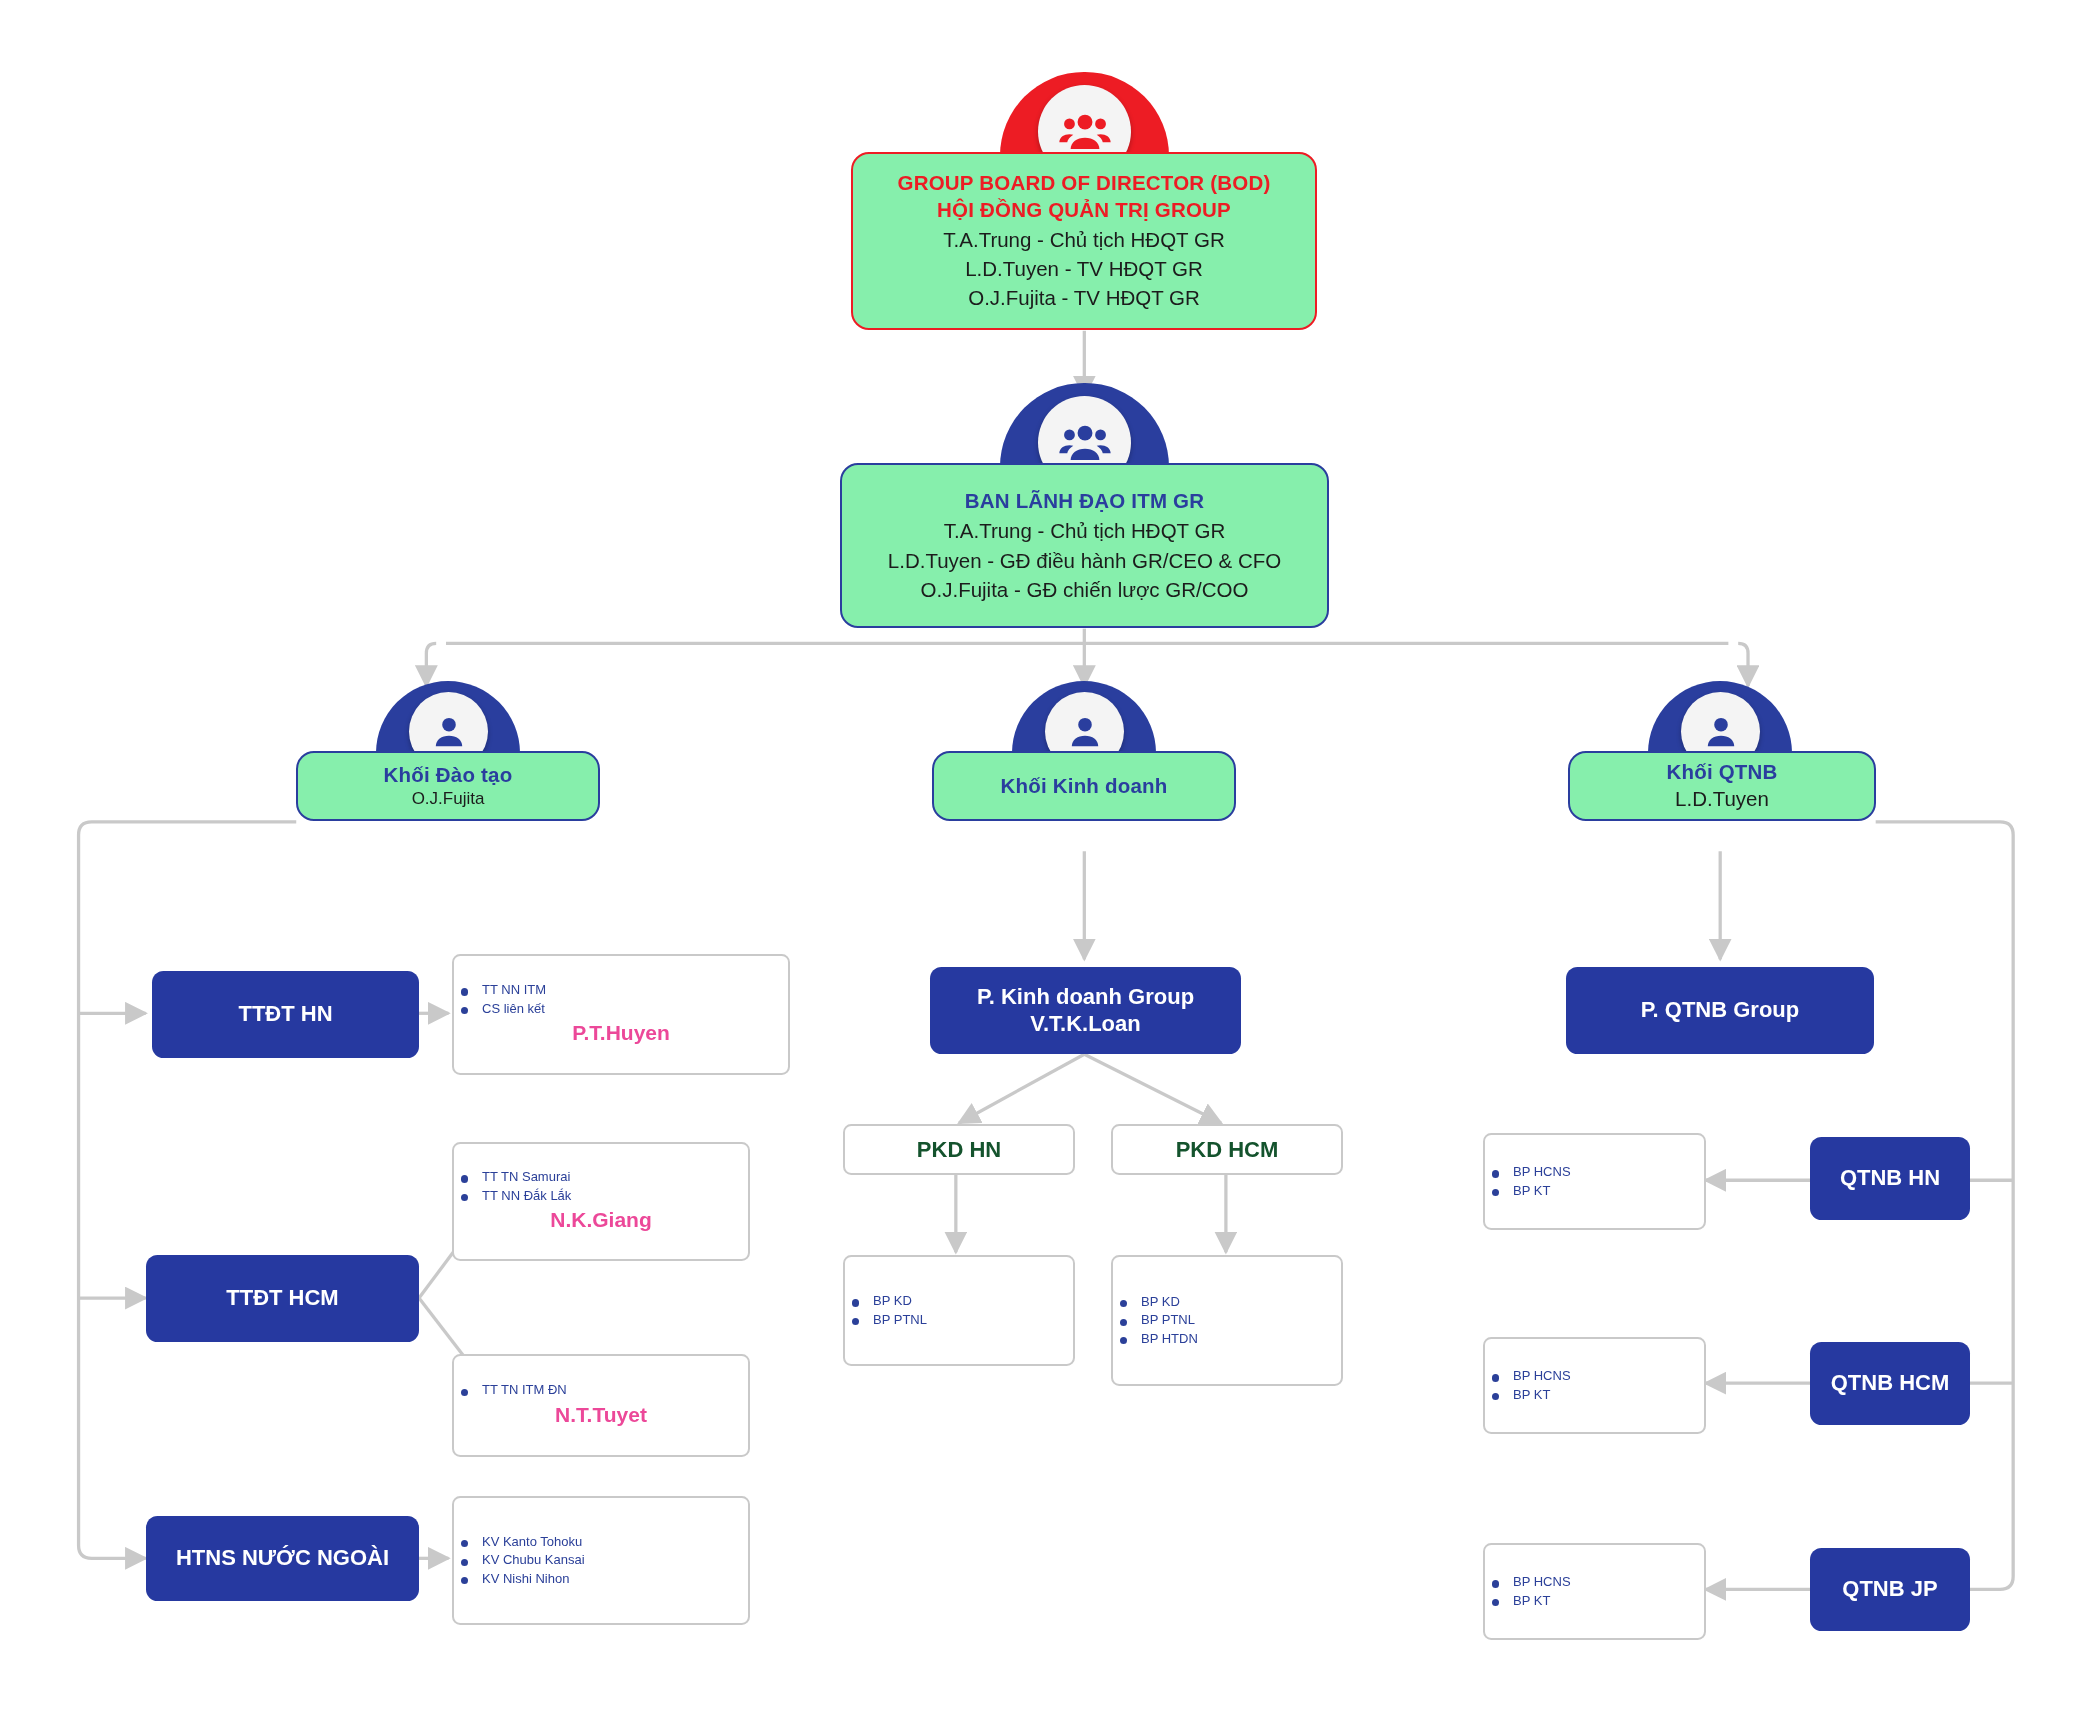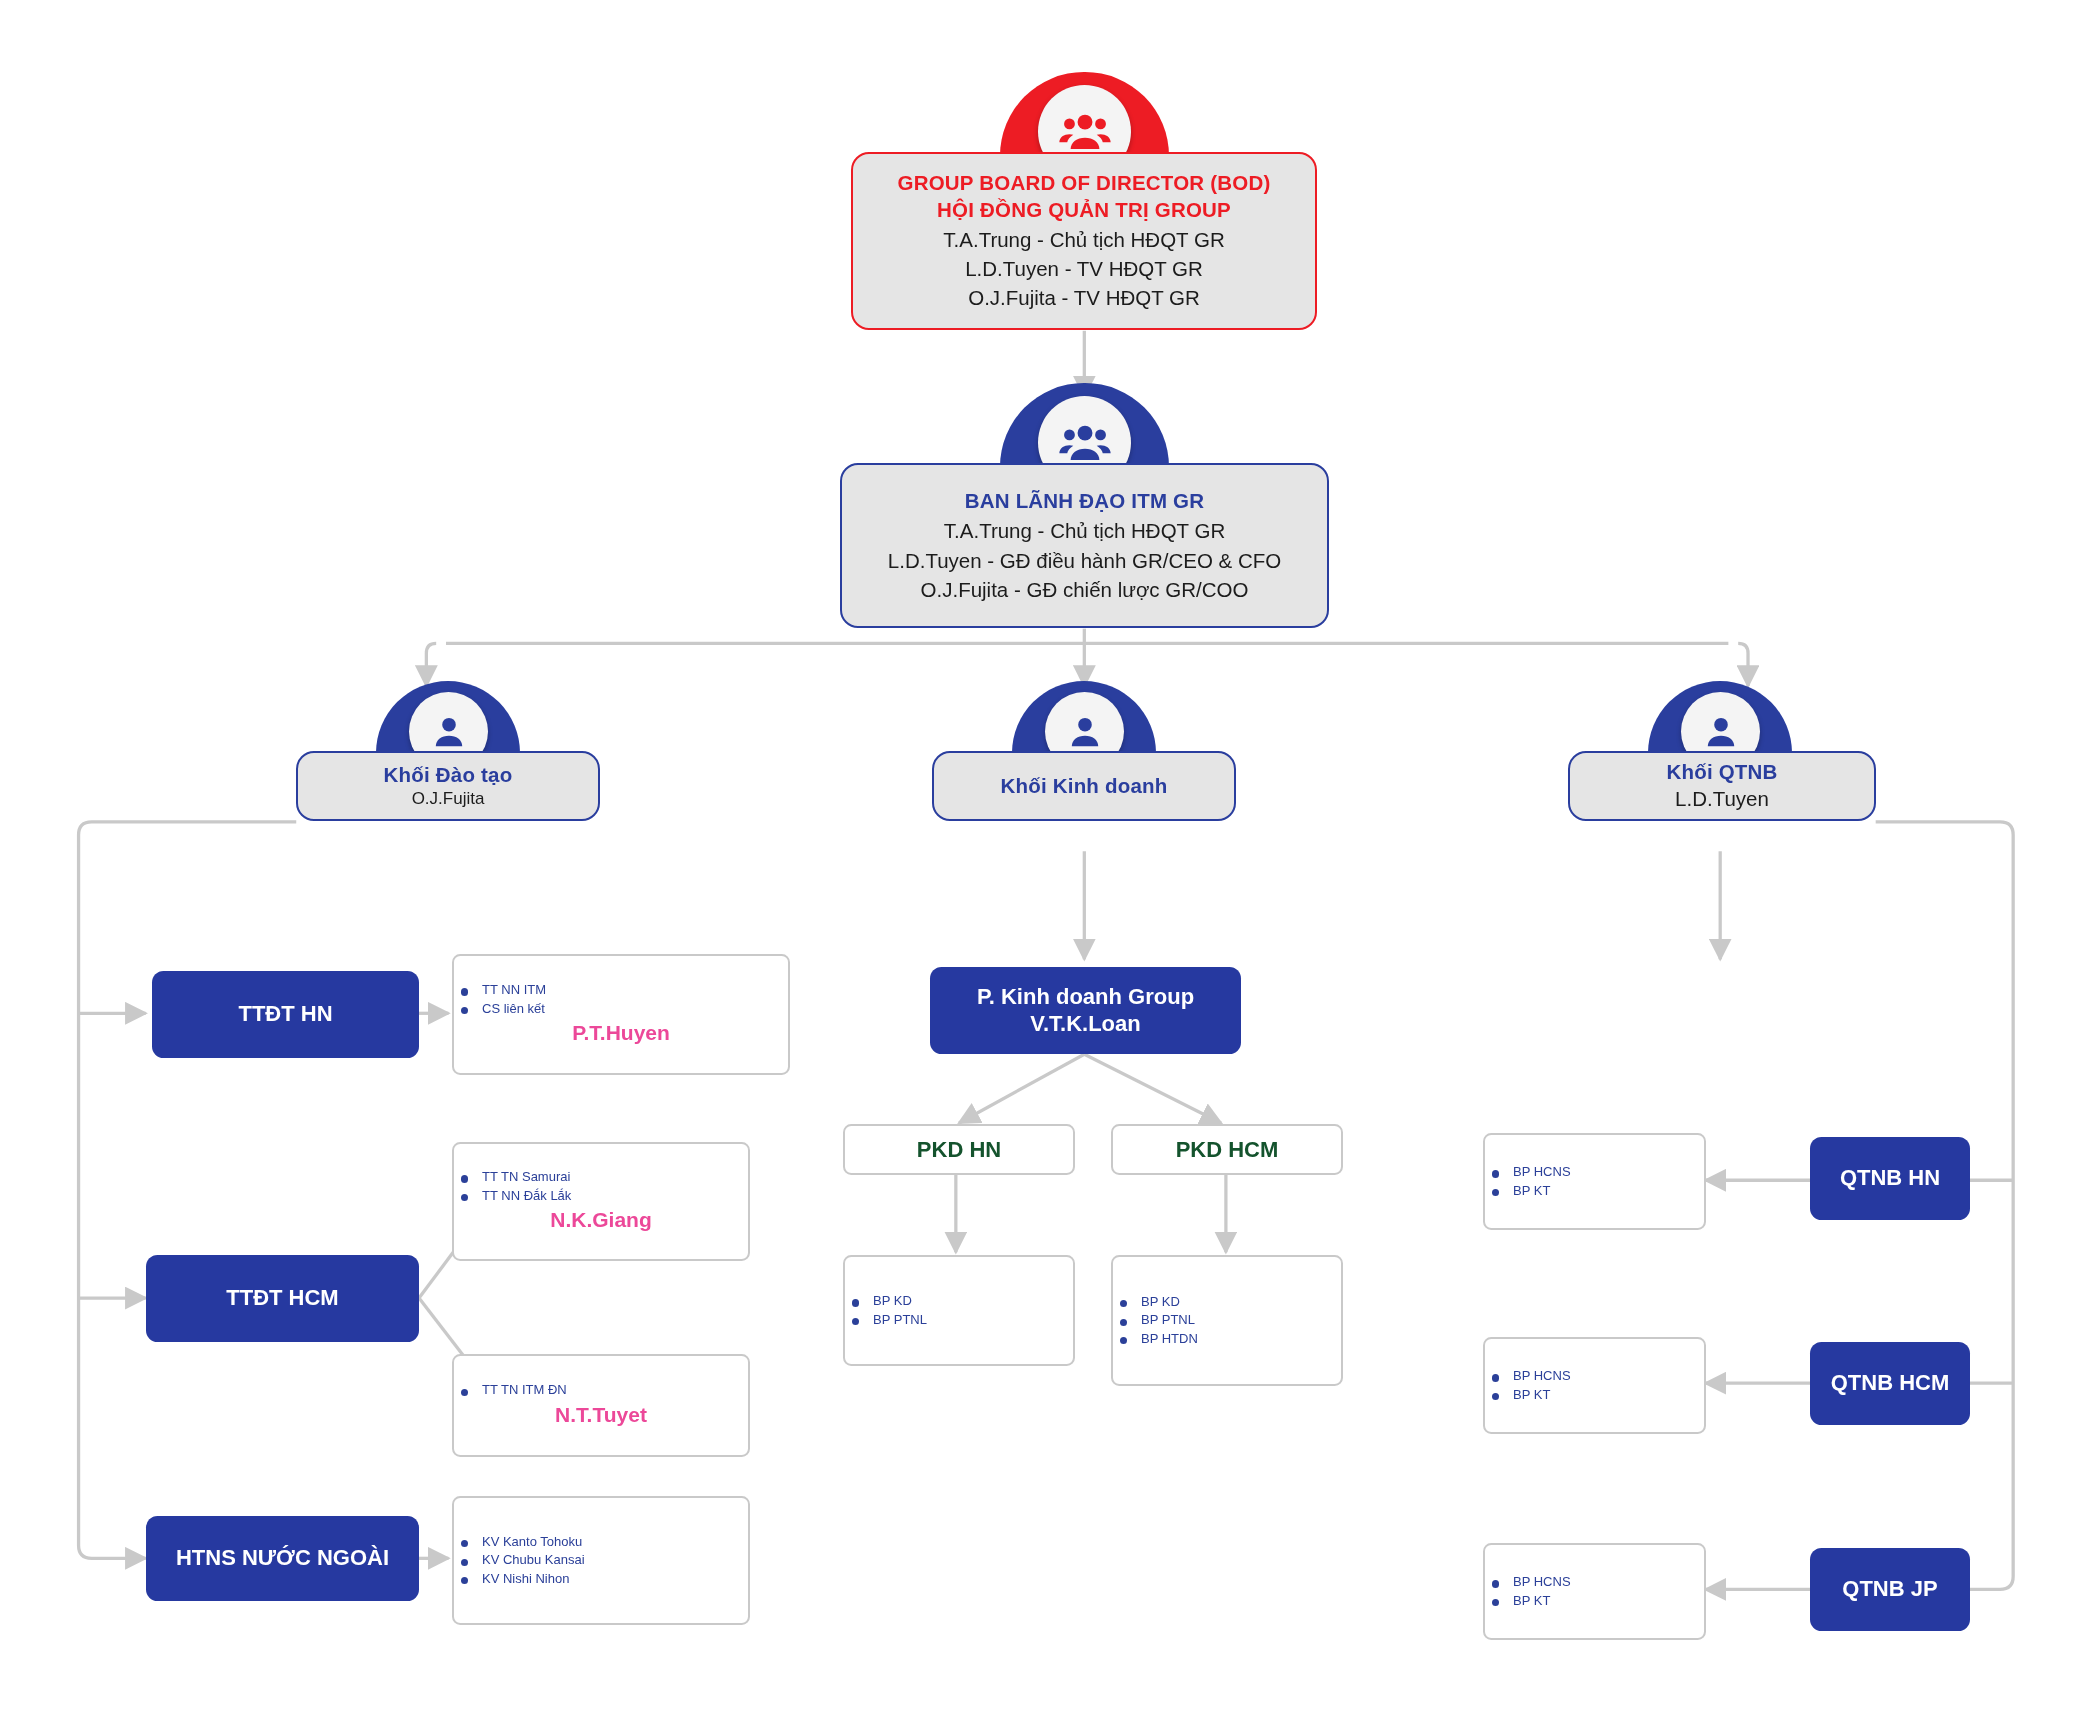--- a/index.html
+++ b/index.html
@@ -10,21 +10,21 @@
   .node{position:absolute;box-sizing:border-box;}
 
   
   .dome{position:absolute;border-radius:818px 818px 0 0;}
   .dome.red{background:#ED1C24;}
   .dome.blue{background:#2A3E9E;}
   .avatar{position:absolute;border-radius:50%;background:#f4f4f4;
           box-shadow:0 2.5px 5.7px rgba(0,0,0,.28);display:flex;align-items:center;justify-content:center;}
   .avatar svg{display:block;}
 
-  .card{position:absolute;box-sizing:border-box;background:#e5e5e5;border-radius:18px;
+  .card{position:absolute;box-sizing:border-box;background:#86efac;border-radius:18px;
         display:flex;flex-direction:column;align-items:center;justify-content:center;text-align:center;}
   .card.red{border:2.5px solid #ED1C24;}
   .card.blue{border:2.5px solid #2A3E9E;}
   .card .hd{color:#ED1C24;font-weight:bold;letter-spacing:0.2px;}
   .card.blue .hd{color:#2A3E9E;}
   .card .ln{color:#1c1c1c;}
 
   
   .solid{position:absolute;box-sizing:border-box;background:#2639A0;border-radius:11.5px;color:#fff;
          font-weight:bold;display:flex;align-items:center;justify-content:center;text-align:center;
@@ -234,20 +234,21 @@
   </div>
 
   <div class="listbox" style="left:1111px;top:1255px;width:232px;height:131px;">
     <ul>
       <li>BP KD</li>
       <li>BP PTNL</li>
       <li>BP HTDN</li>
     </ul>
   </div>
 
+  <div class="solid" style="left:1566px;top:967px;width:308px;height:87px;font-size:22px;">P. QTNB Group</div>
 
   <div class="solid" style="left:1810px;top:1137px;width:160px;height:83px;font-size:22px;">QTNB HN</div>
   <div class="listbox" style="left:1483px;top:1133px;width:223px;height:97px;">
     <ul>
       <li>BP HCNS</li>
       <li>BP KT</li>
     </ul>
   </div>
 
   <div class="solid" style="left:1810px;top:1342px;width:160px;height:83px;font-size:22px;">QTNB HCM</div>

